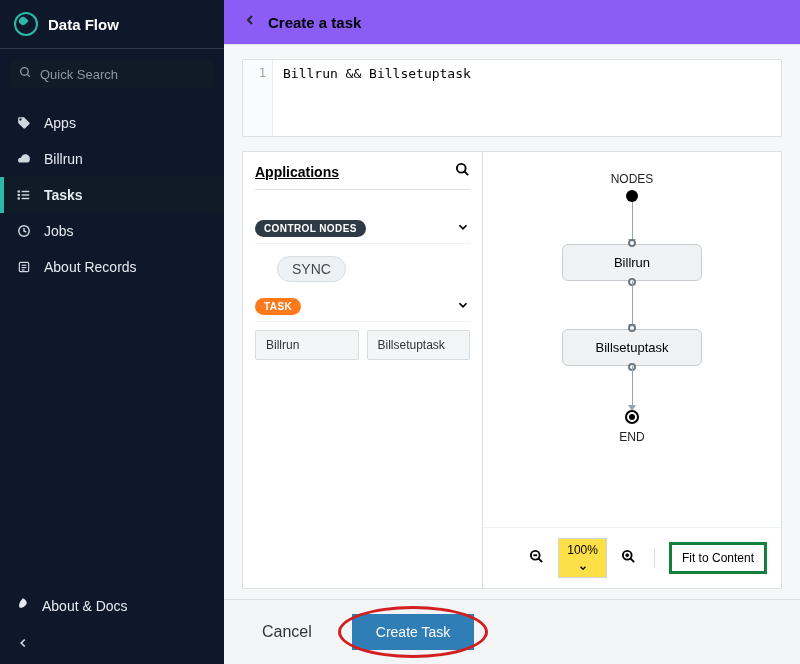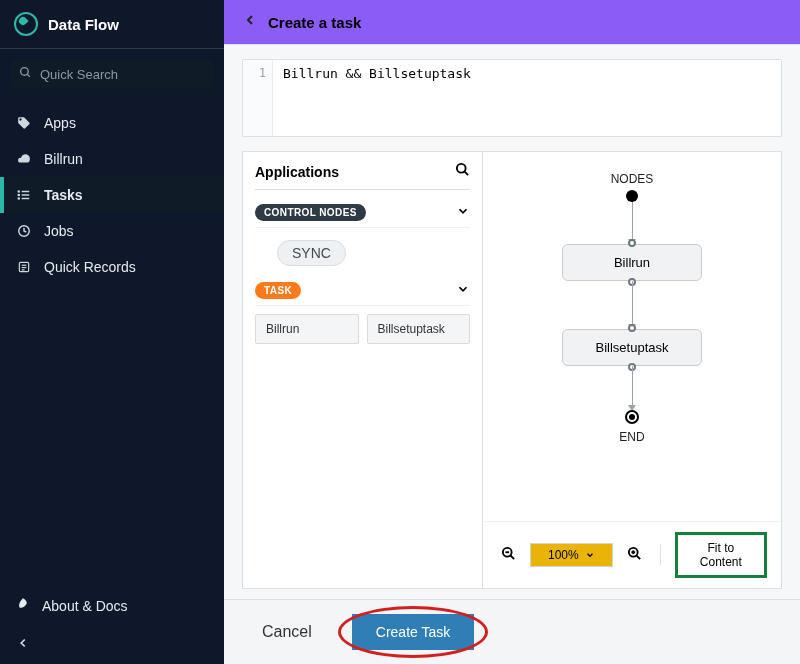--- a/index.html
+++ b/index.html
@@ -28,21 +28,21 @@
 .content { flex:1; padding:14px 18px 10px 18px; display:flex; flex-direction:column; gap:14px; overflow:hidden; }
 
 
 .editor { background:#fff; border:1px solid #dbe0e4; border-radius:2px; height:78px; display:flex; }
 .gutter { width:30px; border-right:1px solid #e8ecef; background:#fafbfc; padding:6px 6px; text-align:right; font-family: ui-monospace,Menlo,Consolas,monospace; font-size:12px; color:#9aa4ae; }
 .code { padding:6px 10px; font-family: ui-monospace,Menlo,Consolas,monospace; font-size:13px; }
 
 
 .panes { flex:1; display:flex; gap:0; background:#fff; border:1px solid #dbe0e4; }
 .left { width:240px; border-right:1px solid #dbe0e4; padding:10px 12px; }
-.apps-head { display:flex; align-items:center; justify-content:space-between; border-bottom:1px solid #dbe0e4; padding-bottom:8px; margin-bottom:8px; }
+.apps-head { display:flex; align-items:center; justify-content:space-between; border-bottom:1px solid #dbe0e4; padding-bottom:8px; margin-bottom:24px;text-decoration:underline; }
 .apps-head h3 { font-size:14px; font-weight:700; }
 .pill { display:inline-block; font-size:10px; font-weight:700; border-radius:10px; padding:3px 9px; letter-spacing:0.4px; }
 .pill-dark { background:#2e3b46; color:#fff; }
 .pill-orange { background:#ff7a1a; color:#fff; }
 .section-row { display:flex; align-items:center; justify-content:space-between; padding:6px 0; border-bottom:1px solid #eef1f3; margin-bottom:8px; }
 .chev { font-size:14px; font-weight:700; }
 .sync-chip { display:inline-block; background:#eef1f3; border:1px solid #d8dde1; border-radius:14px; padding:4px 14px; font-size:14px; color:#414a52; margin:4px 0 10px 22px; }
 .task-list { display:flex; gap:8px; }
 .task-chip { flex:1; background:#f3f5f7; border:1px solid #d8dde1; border-radius:2px; padding:7px 10px; font-size:12px; color:#333; text-align:left; }
 
@@ -54,21 +54,21 @@
 .dot-end { width:14px; height:14px; border:2px solid #000; border-radius:50%; position:relative; }
 .dot-end::after { content:""; position:absolute; inset:2px; background:#000; border-radius:50%; }
 .node { background:#f0f2f4; border:1px solid #c6ccd1; border-radius:6px; padding:10px 24px; font-size:13px; position:relative; min-width:140px; text-align:center; }
 .port { width:8px; height:8px; background:#fff; border:2px solid #6e7880; border-radius:50%; position:absolute; left:50%; transform:translateX(-50%); }
 .port.top { top:-6px; } .port.bot { bottom:-6px; }
 .arrow { width:1px; background:linear-gradient(#9aa4ae,#9aa4ae); position:relative; }
 .arrow::after { content:""; position:absolute; bottom:-1px; left:50%; transform:translateX(-50%); border-left:4px solid transparent; border-right:4px solid transparent; border-top:6px solid #9aa4ae; }
 .a1 { height:42px; } .a2 { height:48px; } .a3 { height:44px; }
 
 .toolbar { display:flex; align-items:center; gap:10px; padding:10px 14px; justify-content:flex-end; border-top:1px solid #eef1f3; }
-.zoom-select { border:1px solid #cfd5da; background:#eab308; padding:4px 17px; font-size:12px; display:flex; align-items:center; gap:6px; }
+.zoom-select { border:1px solid #cfd5da; background:#fde047; padding:4px 8px; font-size:12px; display:flex; align-items:center; gap:6px;flex-direction:column; }
 .tb-btn { background:none; border:none; font-size:14px; padding:4px; cursor:pointer; }
 .divider { width:1px; height:20px; background:#dbe0e4; margin:0 4px; }
 .fit { border:3px solid #15803d; background:#fff; padding:6px 10px; font-size:12px; }
 
 
 .footer { background:#f3f5f7; border-top:1px solid #dbe0e4; padding:14px 18px; display:flex; gap:20px; align-items:center; }
 .btn-cancel { background:none; border:none; font-size:16px; color:#333; padding:8px 20px; cursor:pointer; }
 .btn-create-wrap { position:relative; display:inline-block; }
 .btn-create { background:#2f7eb6; color:#fff; border:none; font-size:14px; padding:10px 24px; cursor:pointer; border-radius:0; }
 .highlight-oval { position:absolute; left:-14px; top:-8px; right:-14px; bottom:-8px; border:3px solid #d21f1f; border-radius:50%; pointer-events:none; }
@@ -132,21 +132,21 @@
       </li>
       <li>
         <span class="ic">
           <svg width="14" height="14" viewBox="0 0 24 24" fill="none" stroke="currentColor" stroke-width="2">
               <rect x="4" y="4" width="16" height="16" rx="2"></rect>
               <line x1="8" y1="9" x2="16" y2="9"></line>
               <line x1="8" y1="13" x2="16" y2="13"></line>
               <line x1="8" y1="17" x2="13" y2="17"></line>
             </svg>
         </span>
-        <span>Quick Records</span>
+        <span>About Records</span>
       </li>
     </ul>
     <div class="sidebar-spacer"></div>
     <div class="sb-foot">
       <span class="ic">
         <svg width="14" height="14" viewBox="0 0 24 24" fill="currentColor">
             <path d="M12 2C7 7 4 12 6 18c4 2 9-1 12-6 1-3 0-7-6-10z"></path>
           </svg>
       </span>
       <span>About &amp; Docs</span>

